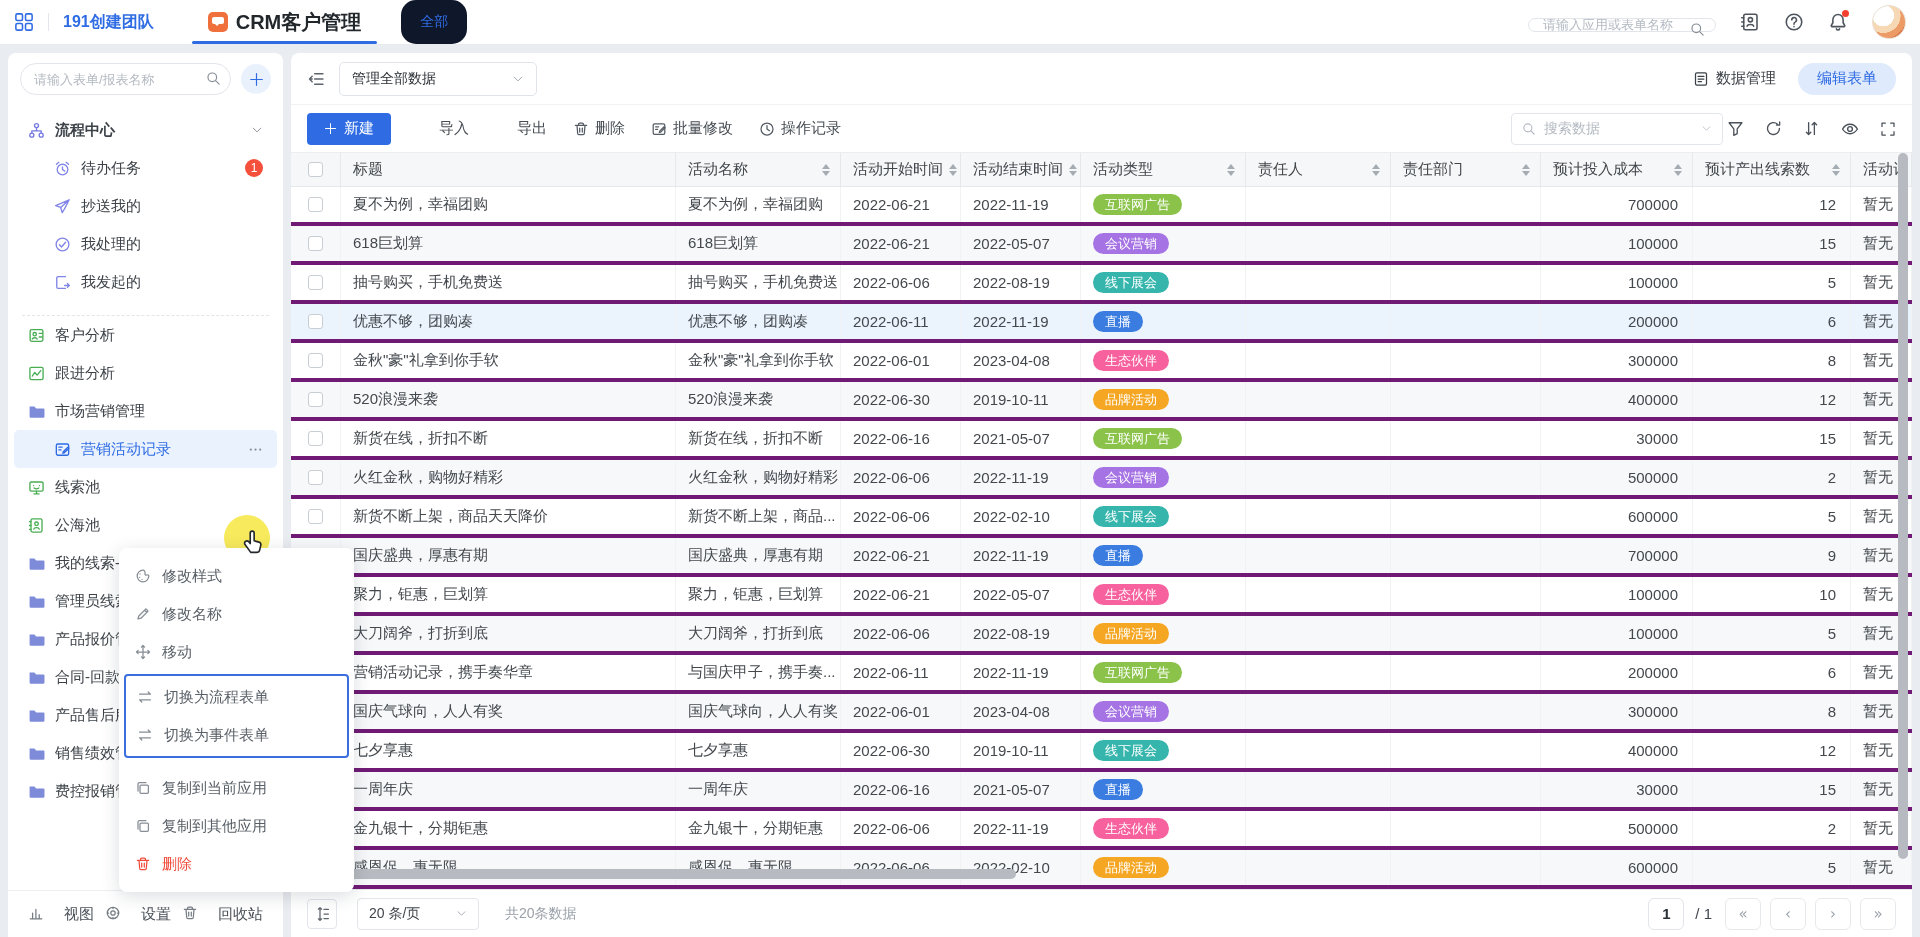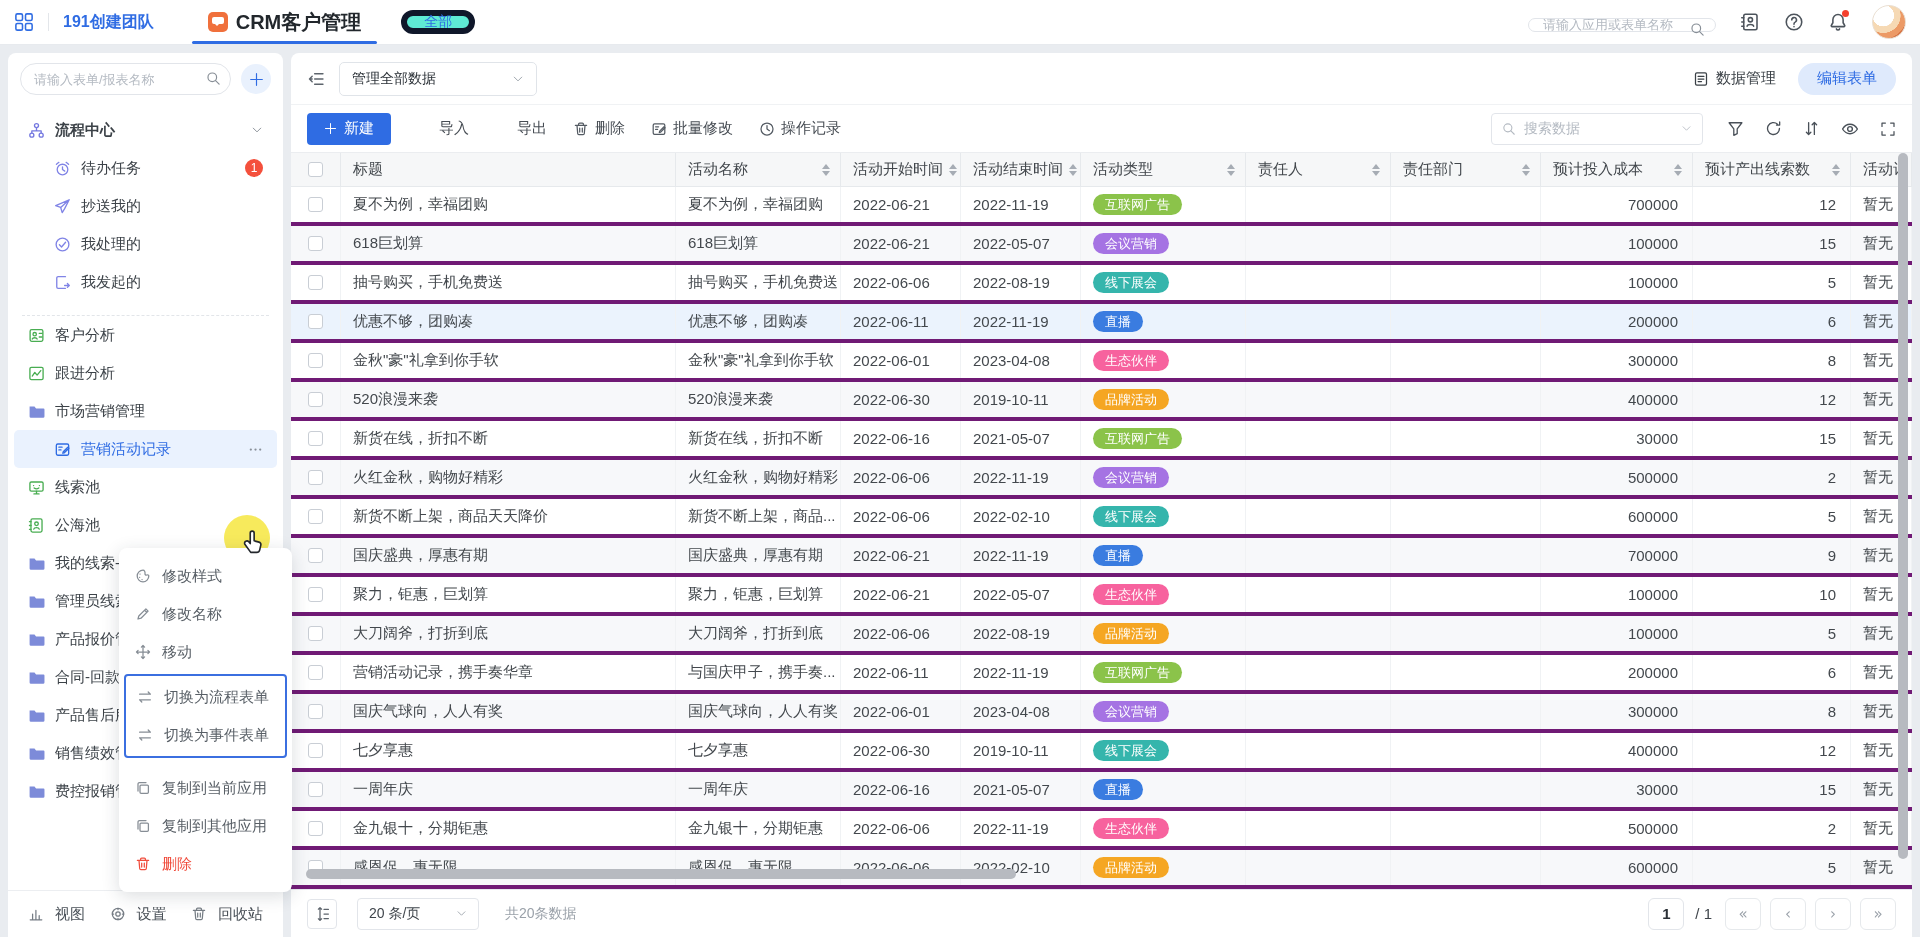--- a/index.html
+++ b/index.html
@@ -12,21 +12,21 @@
   .topbar{position:absolute;left:0;top:0;width:1920px;height:45px;background:#fff;border-bottom:1px solid #e7eaee;display:flex;align-items:center;padding:0 14px;z-index:10}
   .tb-left{display:flex;align-items:center;height:100%}
   .tb-sep{width:1px;height:18px;background:#e3e6ea;margin:0 14px}
   .team-name{color:#2f6ce3;font-size:16px;font-weight:700}
   .app-tab{position:relative;display:flex;align-items:center;gap:8px;height:100%;margin-left:42px;padding:0 12px}
   .app-tab .tab-label{font-size:20px;color:#22272c;font-weight:700}
   .tab-underline{position:absolute;left:-4px;right:-4px;bottom:0;height:3px;background:#2f6ce3;border-radius:2px}
   .crm-ic{width:20px;height:20px;border-radius:5px;background:#f0703c;position:relative}
   .crm-ic:after{content:"";position:absolute;left:4px;top:5px;width:12px;height:7px;border-radius:2px;background:#fff}
   .crm-ic:before{content:"";position:absolute;left:6px;bottom:3px;width:0;height:0;border:3px solid transparent;border-top-color:#fff}
-  .scope-pill{margin-left:28px;height:24px;padding:0 17px;display:flex;align-items:center;background:#5eead4;border:6px solid #0f172a;border-radius:15px;color:#2f6ce3;font-size:14px;cursor:pointer}
+  .scope-pill{margin-left:28px;height:44px;padding:0 17px;display:flex;align-items:center;background:#0f172a;border:2px solid #0f172a;border-radius:15px;color:#2f6ce3;font-size:14px;cursor:pointer}
   .tb-right{margin-left:auto;display:flex;align-items:center;gap:24px}
   .tb-search{position:relative;width:188px;height:14px}
   .tb-search input{width:100%;height:100%;border:1px solid #e2e5ea;border-radius:15px;padding:0 32px 0 14px;font-size:13px;color:#3f454b;outline:none;font-family:inherit}
   .tb-search input::placeholder{color:#b4bac2}
   .tb-search .ic{position:absolute;right:11px;top:7px}
   .tb-icbtn{position:relative;color:#4d545c;cursor:pointer;display:flex}
   .bell-dot{position:absolute;right:-1px;top:-2px;width:7px;height:7px;border-radius:50%;background:#f4402e}
   .avatar{width:34px;height:34px;border-radius:50%;border:1px solid #eadfd2;background:radial-gradient(circle at 32% 30%,#ffffff 0 34%,#f6d9b4 35% 55%,#ec9a66 56% 74%,#d8784a 75%);cursor:pointer}
 
   
@@ -44,24 +44,24 @@
   .nav-row{height:38px;display:flex;align-items:center;gap:10px;padding:0 14px;font-size:15px;color:#3c4248;cursor:pointer;margin:0 6px;border-radius:5px}
   .nav-row.child{padding-left:40px}
   .nav-row.group{font-weight:700}
   .nav-row .lbl{white-space:nowrap;overflow:hidden;flex:1}
   .nav-row.active{background:#eaf2fe;color:#2f6ce3}
   .nav-badge{min-width:18px;height:18px;border-radius:9px;background:#f4503c;color:#fff;font-size:12px;display:flex;align-items:center;justify-content:center;padding:0 5px}
   .nav-divider{height:15px;margin:0 14px;border-bottom:1px dashed #e2e5e9}
   .nav-chevron{color:#868d95;margin-left:auto}
   .nav-dots{color:#8a9099;letter-spacing:2px;font-size:14px;font-weight:700}
   .sb-footer{position:absolute;left:0;right:0;bottom:0;height:47px;border-top:1px solid #eceef1;display:flex;align-items:center;justify-content:space-between;padding:0 20px;background:#fff}
-  .sbf-item{display:flex;align-items:center;gap:11px;font-size:15px;color:#4a5158;cursor:pointer}
+  .sbf-item{display:flex;align-items:flex-start;gap:20px;font-size:15px;color:#4a5158;cursor:pointer}
 
   
-  .ctx{position:absolute;left:119px;top:548px;width:173px;background:#fff;border-radius:8px;box-shadow:0 4px 18px rgba(31,41,55,.16);padding:9px 0;z-index:50}
+  .ctx{position:absolute;left:119px;top:548px;width:235px;background:#fff;border-radius:8px;box-shadow:0 4px 18px rgba(31,41,55,.16);padding:9px 0;z-index:50}
   .ctx-item{height:38px;display:flex;align-items:center;gap:11px;padding:0 16px;font-size:15px;color:#585f66;cursor:pointer}
   .ctx-item .ic{color:#868d95}
   .ctx-item.danger{color:#f04c3c}
   .ctx-item.danger .ic{color:#f04c3c}
   .ctx-box{border:2px solid #3b6fe0;border-radius:4px;margin:3px 5px;padding:2px 0}
   .ctx-box .ctx-item{padding:0 11px}
   .ctx-gap{height:8px}
   .click-circle{position:absolute;left:224px;top:515px;width:46px;height:46px;border-radius:50%;background:#f6e84e;opacity:.92;z-index:49}
   .cursor-hand{position:absolute;left:240px;top:528px;z-index:60}
 
@@ -72,21 +72,21 @@
   .selectbox .ic{color:#9aa1a9}
   .mh-right{margin-left:auto;display:flex;align-items:center;gap:22px}
   .txtbtn{display:flex;align-items:center;gap:7px;font-size:15px;color:#3a4046;cursor:pointer}
   .editform{height:32px;padding:0 19px;border-radius:16px;background:#dfeafc;color:#2f6ce3;font-size:15px;display:flex;align-items:center;cursor:pointer}
 
   
   .m-toolbar{height:47px;display:flex;align-items:center;gap:26px;padding:0 16px}
   .btn-new{height:32px;padding:0 17px;border-radius:4px;background:#2f6ce3;color:#fff;font-size:15px;display:flex;align-items:center;gap:7px;cursor:pointer}
   .tool-item{display:flex;align-items:center;gap:6px;font-size:15px;color:#474d54;cursor:pointer}
   .tool-item .ic{color:#545b63}
-  .mt-right{margin-left:auto;display:flex;align-items:center;gap:20px}
+  .mt-right{margin-left:auto;display:flex;align-items:center;}
   .data-search{width:212px;height:32px;border:1px solid #e2e5ea;border-radius:4px;display:flex;align-items:center;gap:8px;padding:0 10px;color:#b4bac2;font-size:14px;cursor:text}
   .data-search .ph{flex:1}
   .icon-strip{display:flex;align-items:center;gap:21px;color:#4a5159;padding-left:4px}
   .icon-strip .ic{cursor:pointer}
 
   
   .thead{display:flex;height:35px;background:#f6f7f8;border-top:1px solid #ebedf0;border-bottom:1px solid #e6e9ec}
   .th{display:flex;align-items:center;justify-content:space-between;padding:0 10px 0 12px;font-size:15px;color:#41464b;border-right:1px solid #e6e9ec;overflow:hidden;white-space:nowrap;cursor:pointer}
   .sorter{display:flex;flex-direction:column;gap:2px;margin-left:6px}
   .tri-up{width:0;height:0;border-left:4px solid transparent;border-right:4px solid transparent;border-bottom:5px solid #a6acb4}

